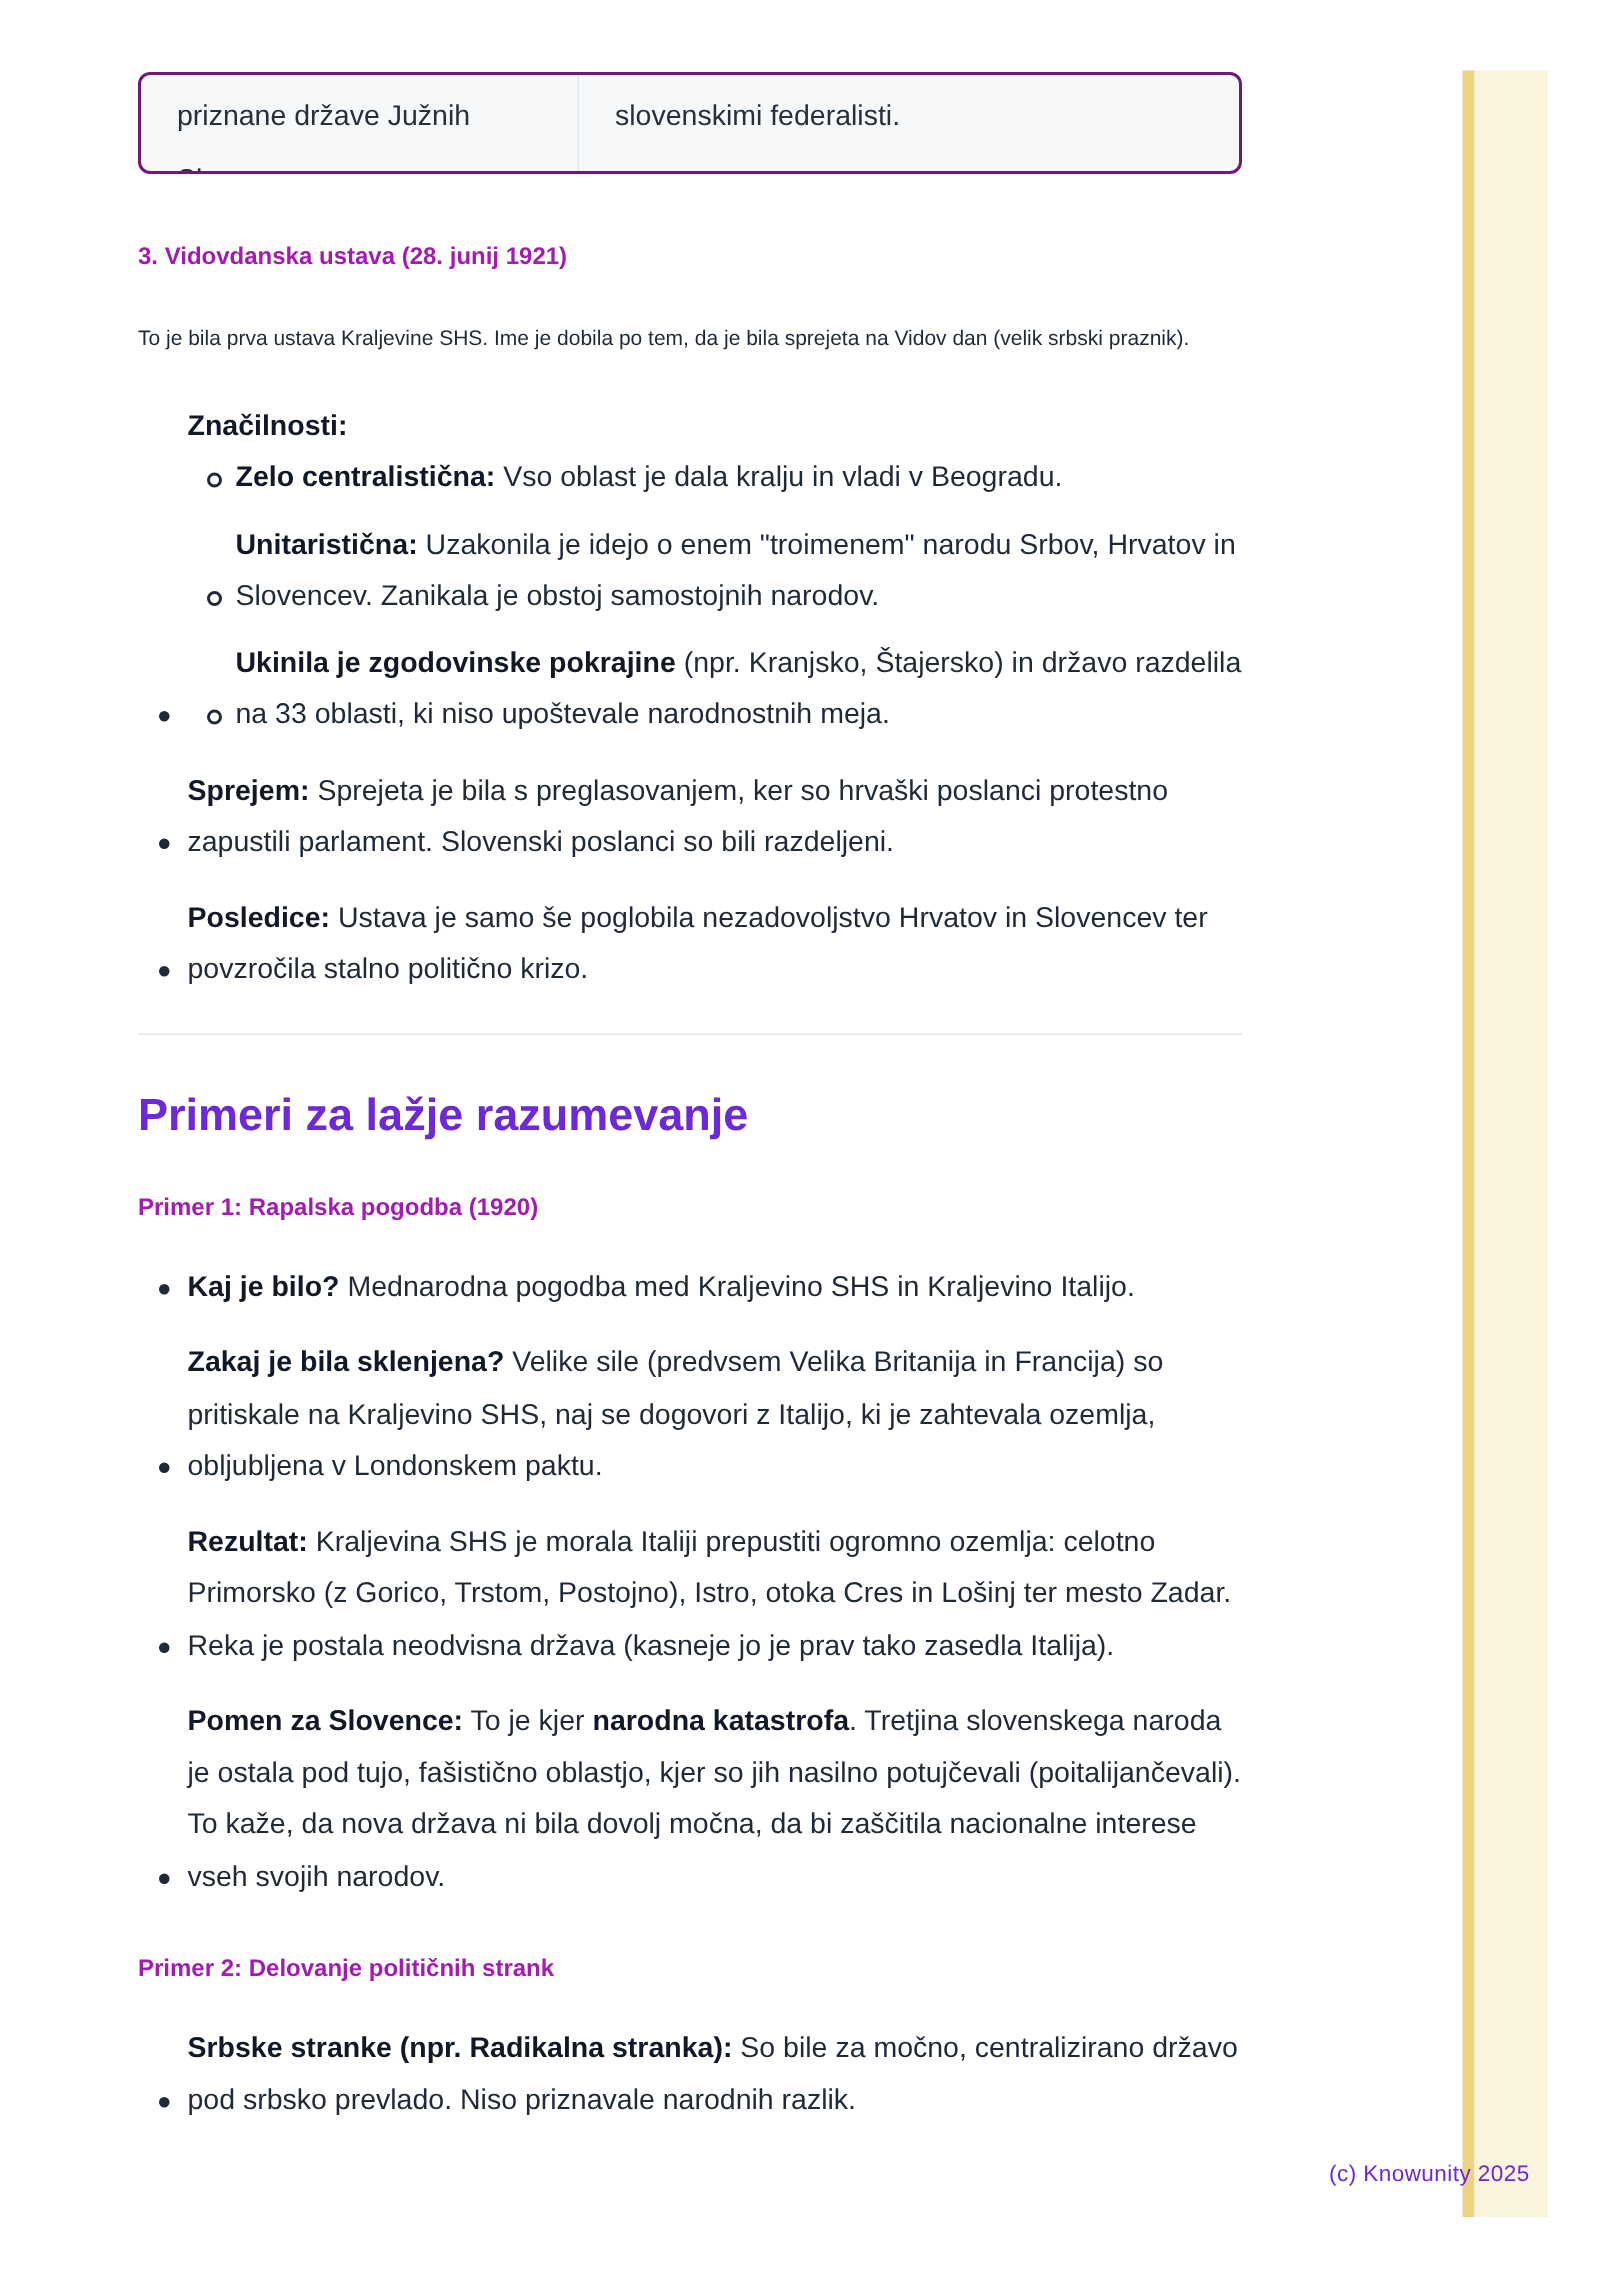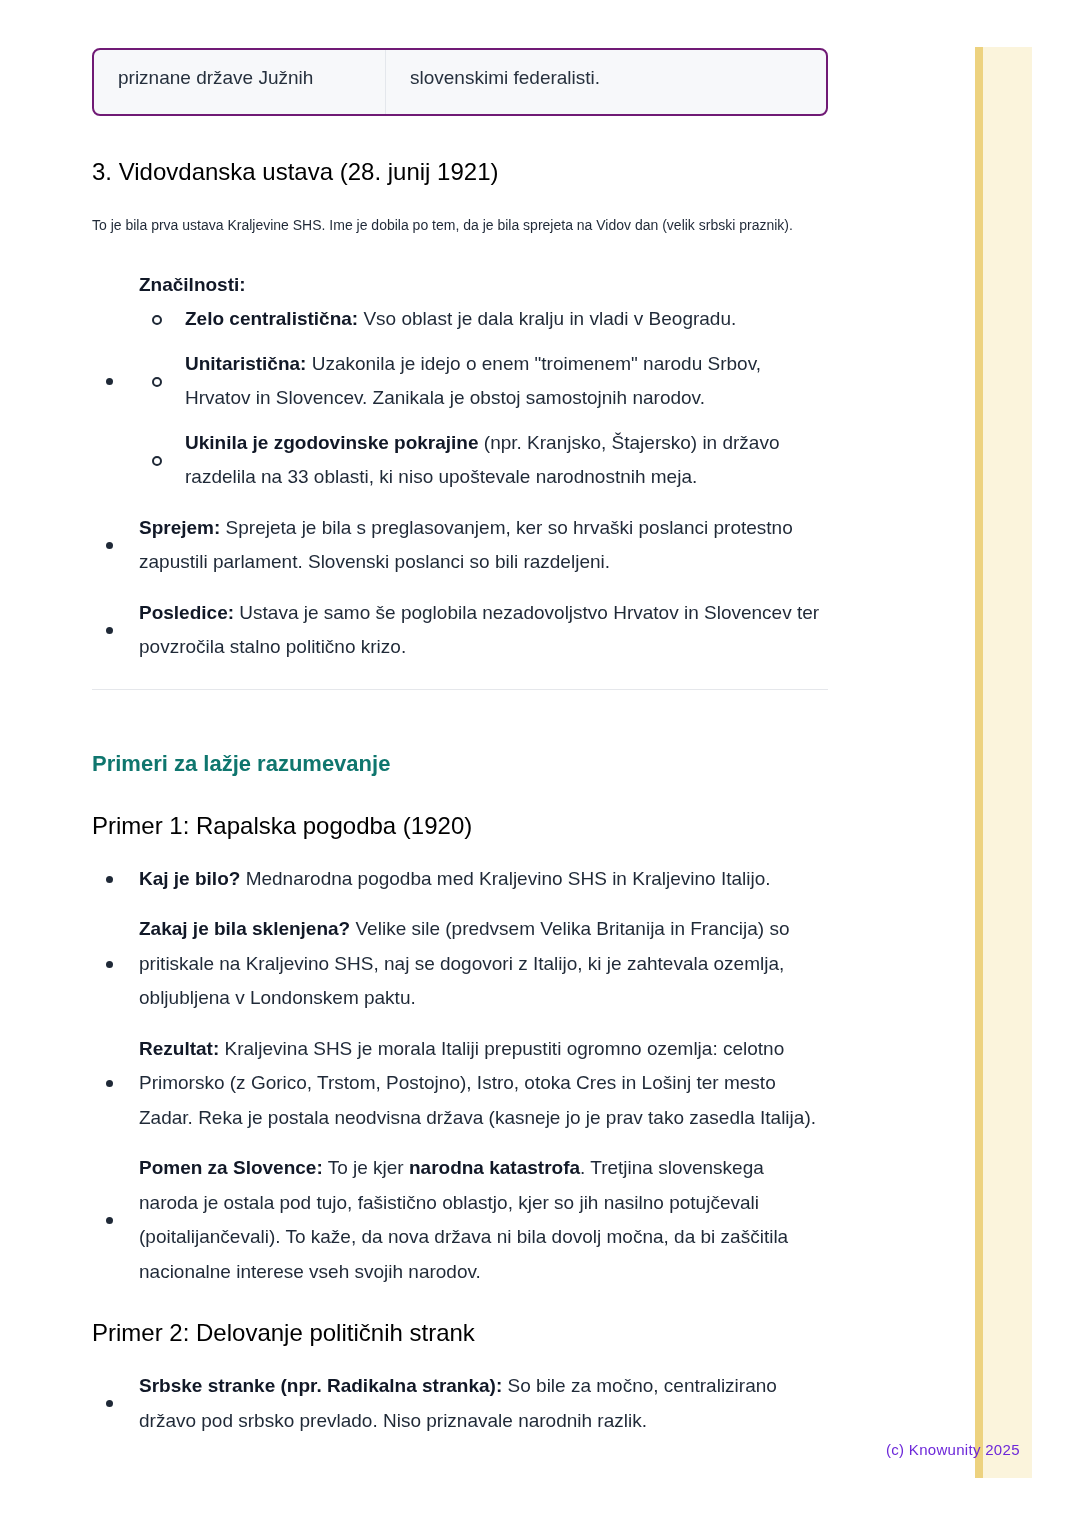--- a/index.html
+++ b/index.html
@@ -18,28 +18,28 @@
 
   
   .table-frag{
     margin-top:48px;height:68px;box-sizing:border-box;display:flex;overflow:hidden;
     background:#F7F8FA;border:2px solid #701a75;border-radius:8px;
   }
   .table-frag .cell{padding:6px 24px 0 24px;font-size:19px;line-height:43px;color:#26303d;box-sizing:border-box;}
   .table-frag .cell1{width:292px;border-right:1px solid #E4E7EC;}
   .table-frag .cell2{flex:1;}
 
-  h3{font-size:24px;line-height:28px;font-weight:400;color:#000000;margin:42px 0 22px 0;}
+  h3{font-size:16px;line-height:28px;font-weight:700;color:#a21caf;margin:42px 0 22px 0;}
   h3.tight{margin-top:30px;}
-  h2.examples{font-size:22px;line-height:36px;font-weight:700;color:#0f766e;margin:56px 0 28px 0;}
+  h2.examples{font-size:30px;line-height:36px;font-weight:700;color:#6d28d9;margin:36px 0 28px 0;}
 
   p.body{font-size:14px;line-height:34.5px;margin:0 0 25px 0;}
 
   ul{list-style:none;margin:0;padding:0;}
-  li{display:flex;align-items:center;gap:14px;}
+  li{display:flex;align-items:flex-end;}
   ul.lvl1 > li{margin-bottom:16px;}
   ul.lvl1 > li:last-child{margin-bottom:0;}
   ul.lvl2{margin:0;}
   ul.lvl2 > li{margin-bottom:10px;}
   ul.lvl2 > li:last-child{margin-bottom:0;}
   .marker{flex:none;position:relative;}
   .marker.m1{width:33px;height:34.5px;}
   .marker.m1::after{content:"";position:absolute;left:14px;top:14px;width:7px;height:7px;border-radius:50%;background:#1f2937;}
   .marker.m2{width:32px;height:34.5px;}
   .marker.m2::after{content:"";position:absolute;left:13px;top:13px;width:6px;height:6px;border-radius:50%;border:2px solid #1f2937;background:transparent;box-sizing:content-box;}

